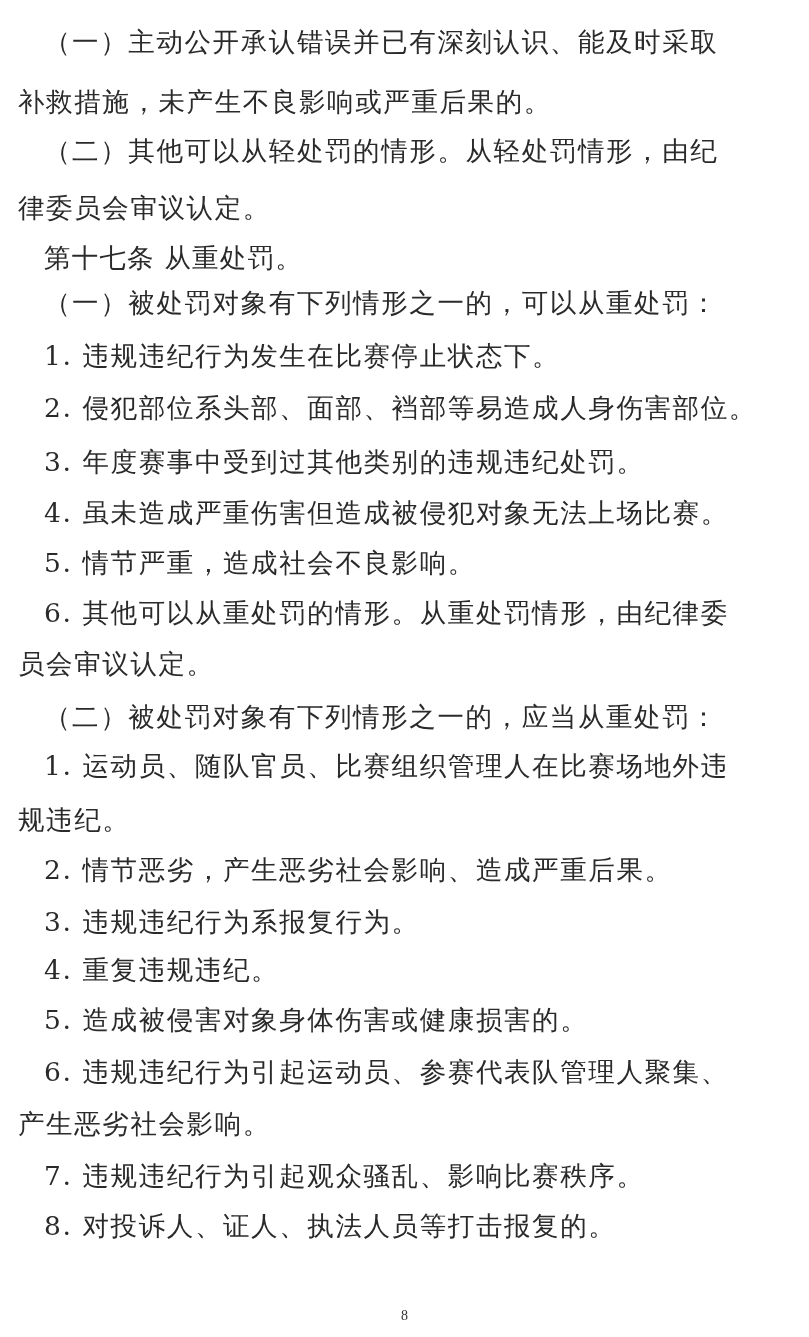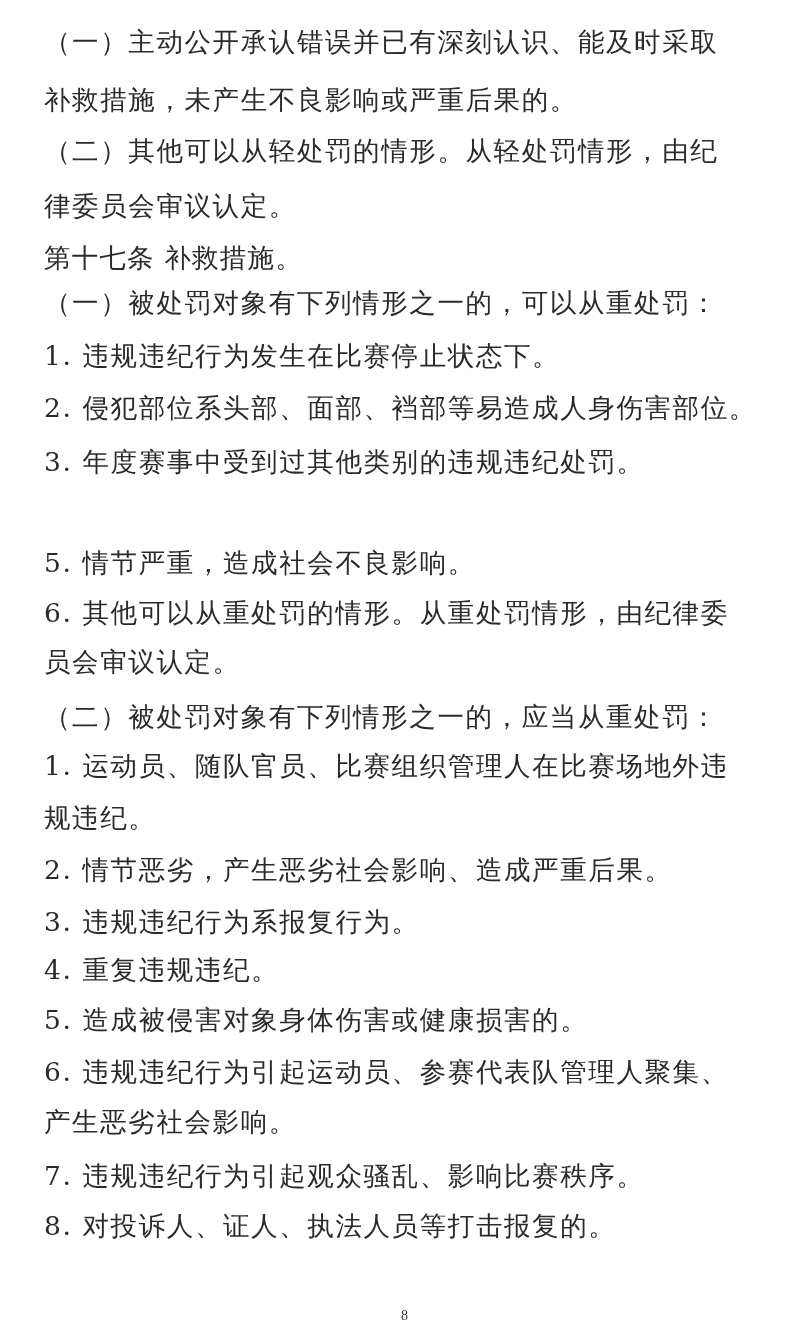--- a/index.html
+++ b/index.html
@@ -26,21 +26,21 @@
     position: absolute;
     left: 0;
     width: 809px;
     height: 40px;
     line-height: 40px;
     font-size: 26.5px;
     white-space: nowrap;
     letter-spacing: 1.6px;
   }
   .indent { padding-left: 44px; box-sizing: border-box; }
-  .flush { padding-left: 44px; box-sizing: border-box; font-family: Liberation Mono, monospace; }
+  .flush { padding-left: 18px; box-sizing: border-box; }
   .heading { font-weight: normal; letter-spacing: 1.2px; }
   .page-number {
     position: absolute;
     left: 0;
     width: 809px;
     top: 1306px;
     text-align: center;
     font-size: 14px;
     line-height: 20px;
     color: #333;
@@ -48,25 +48,26 @@
   }
 </style>
 </head>
 <body>
 
 <div class="page">
   <div class="line indent" style="top:22px">（一）主动公开承认错误并已有深刻认识、能及时采取</div>
   <div class="line flush" style="top:82px">补救措施，未产生不良影响或严重后果的。</div>
   <div class="line indent" style="top:131px">（二）其他可以从轻处罚的情形。从轻处罚情形，由纪</div>
   <div class="line flush" style="top:188px">律委员会审议认定。</div>
-  <div class="line indent heading" style="top:238px">第十七条 补救措施。</div>
+  <div class="line indent heading" style="top:238px">第十七条 从重处罚。</div>
   <div class="line indent" style="top:283px">（一）被处罚对象有下列情形之一的，可以从重处罚：</div>
   <div class="line indent" style="top:336px">1. 违规违纪行为发生在比赛停止状态下。</div>
   <div class="line indent" style="top:388px">2. 侵犯部位系头部、面部、裆部等易造成人身伤害部位。</div>
   <div class="line indent" style="top:442px">3. 年度赛事中受到过其他类别的违规违纪处罚。</div>
+  <div class="line indent" style="top:493px">4. 虽未造成严重伤害但造成被侵犯对象无法上场比赛。</div>
   <div class="line indent" style="top:543px">5. 情节严重，造成社会不良影响。</div>
   <div class="line indent" style="top:593px">6. 其他可以从重处罚的情形。从重处罚情形，由纪律委</div>
   <div class="line flush" style="top:644px">员会审议认定。</div>
   <div class="line indent" style="top:697px">（二）被处罚对象有下列情形之一的，应当从重处罚：</div>
   <div class="line indent" style="top:746px">1. 运动员、随队官员、比赛组织管理人在比赛场地外违</div>
   <div class="line flush" style="top:800px">规违纪。</div>
   <div class="line indent" style="top:850px">2. 情节恶劣，产生恶劣社会影响、造成严重后果。</div>
   <div class="line indent" style="top:902px">3. 违规违纪行为系报复行为。</div>
   <div class="line indent" style="top:950px">4. 重复违规违纪。</div>
   <div class="line indent" style="top:1000px">5. 造成被侵害对象身体伤害或健康损害的。</div>

